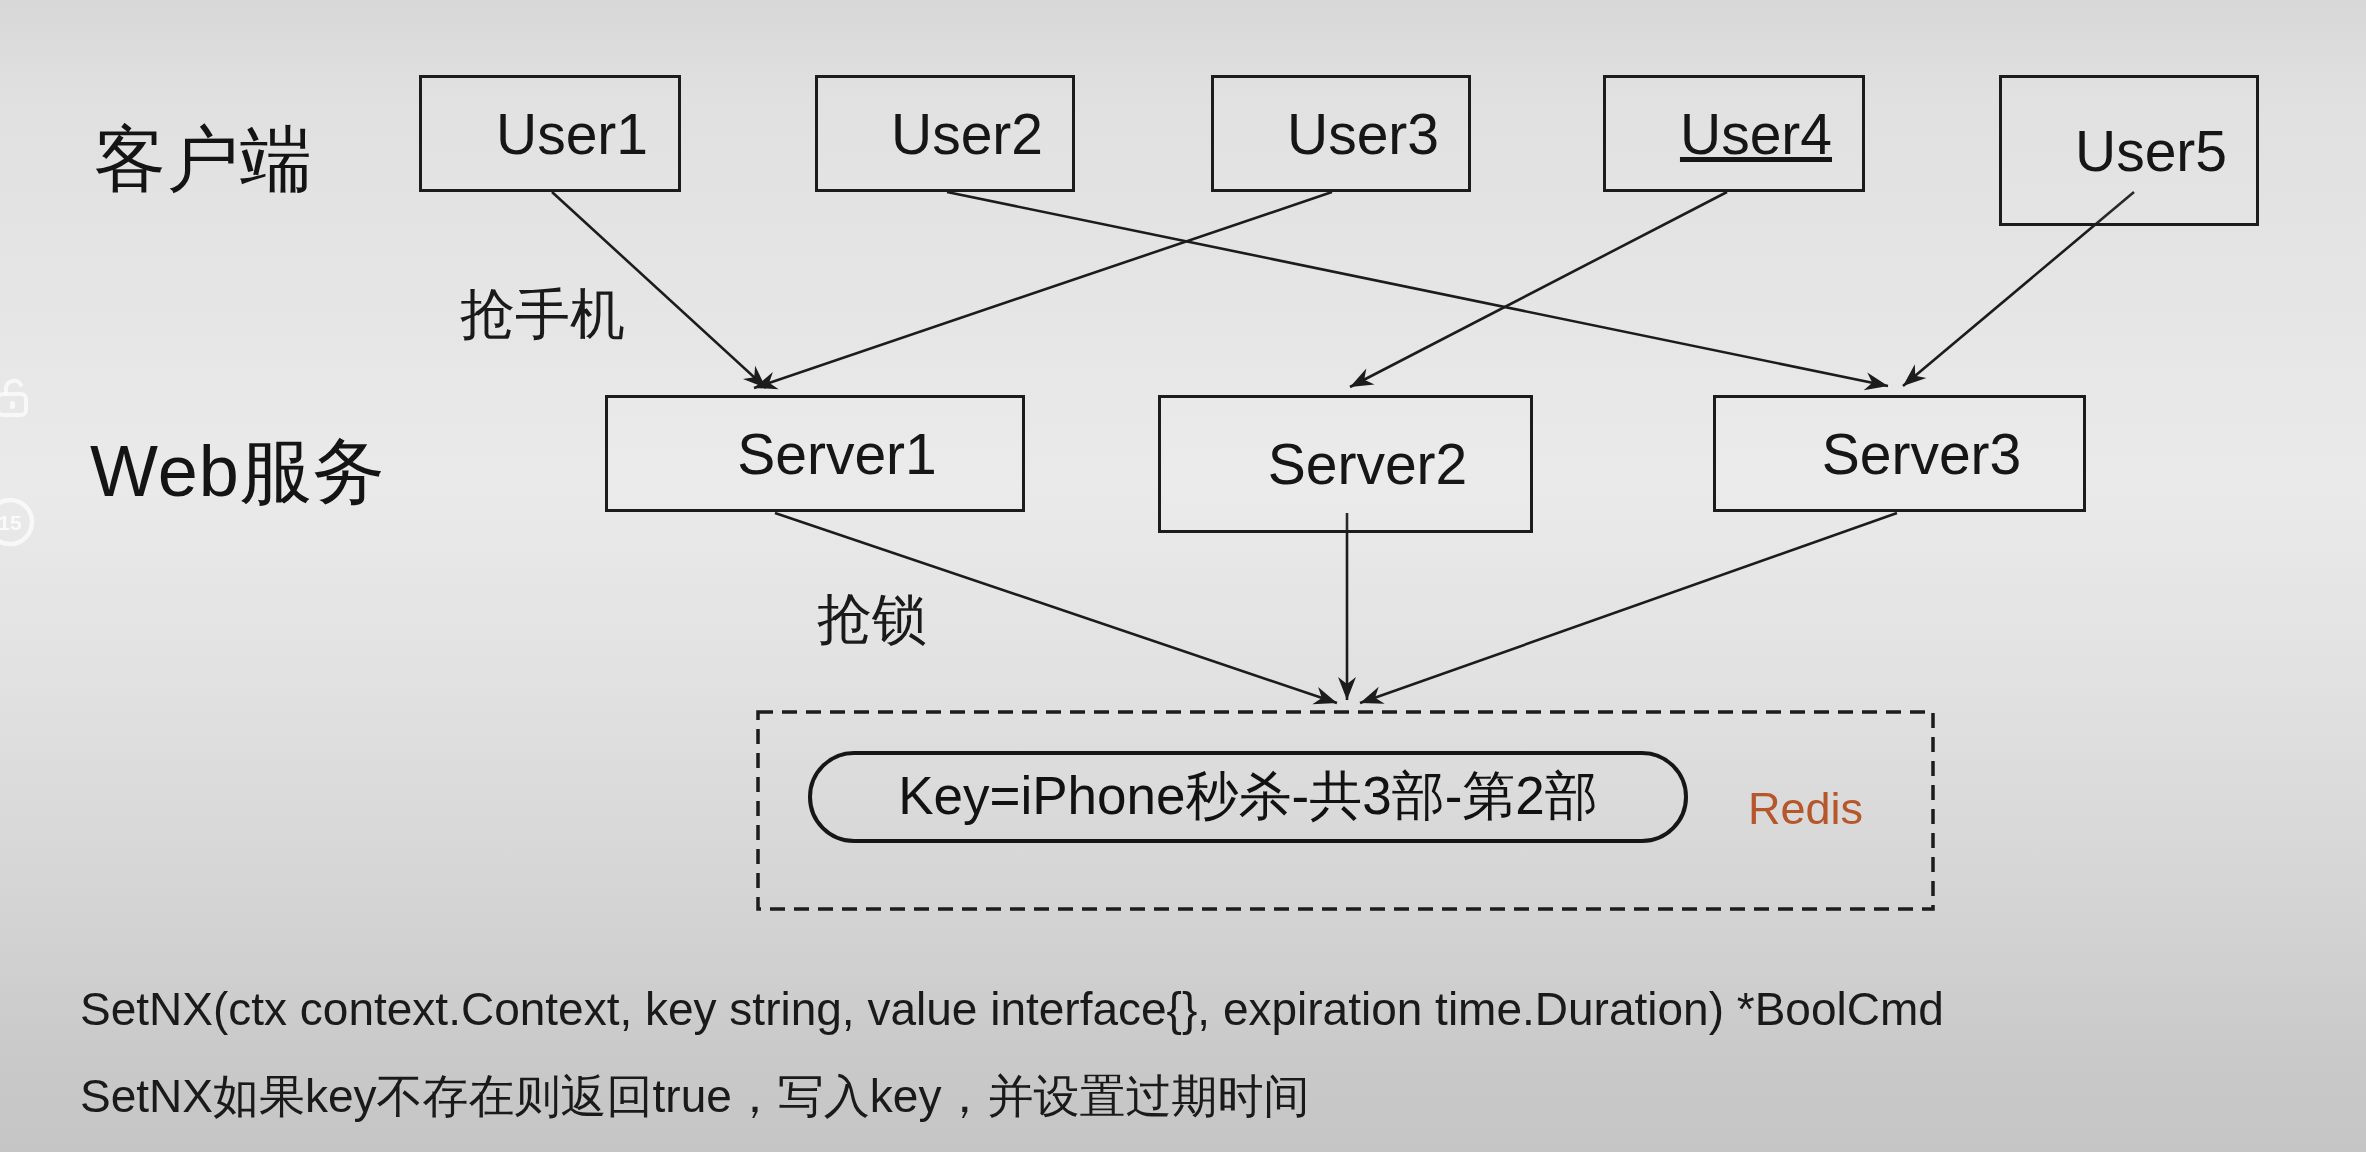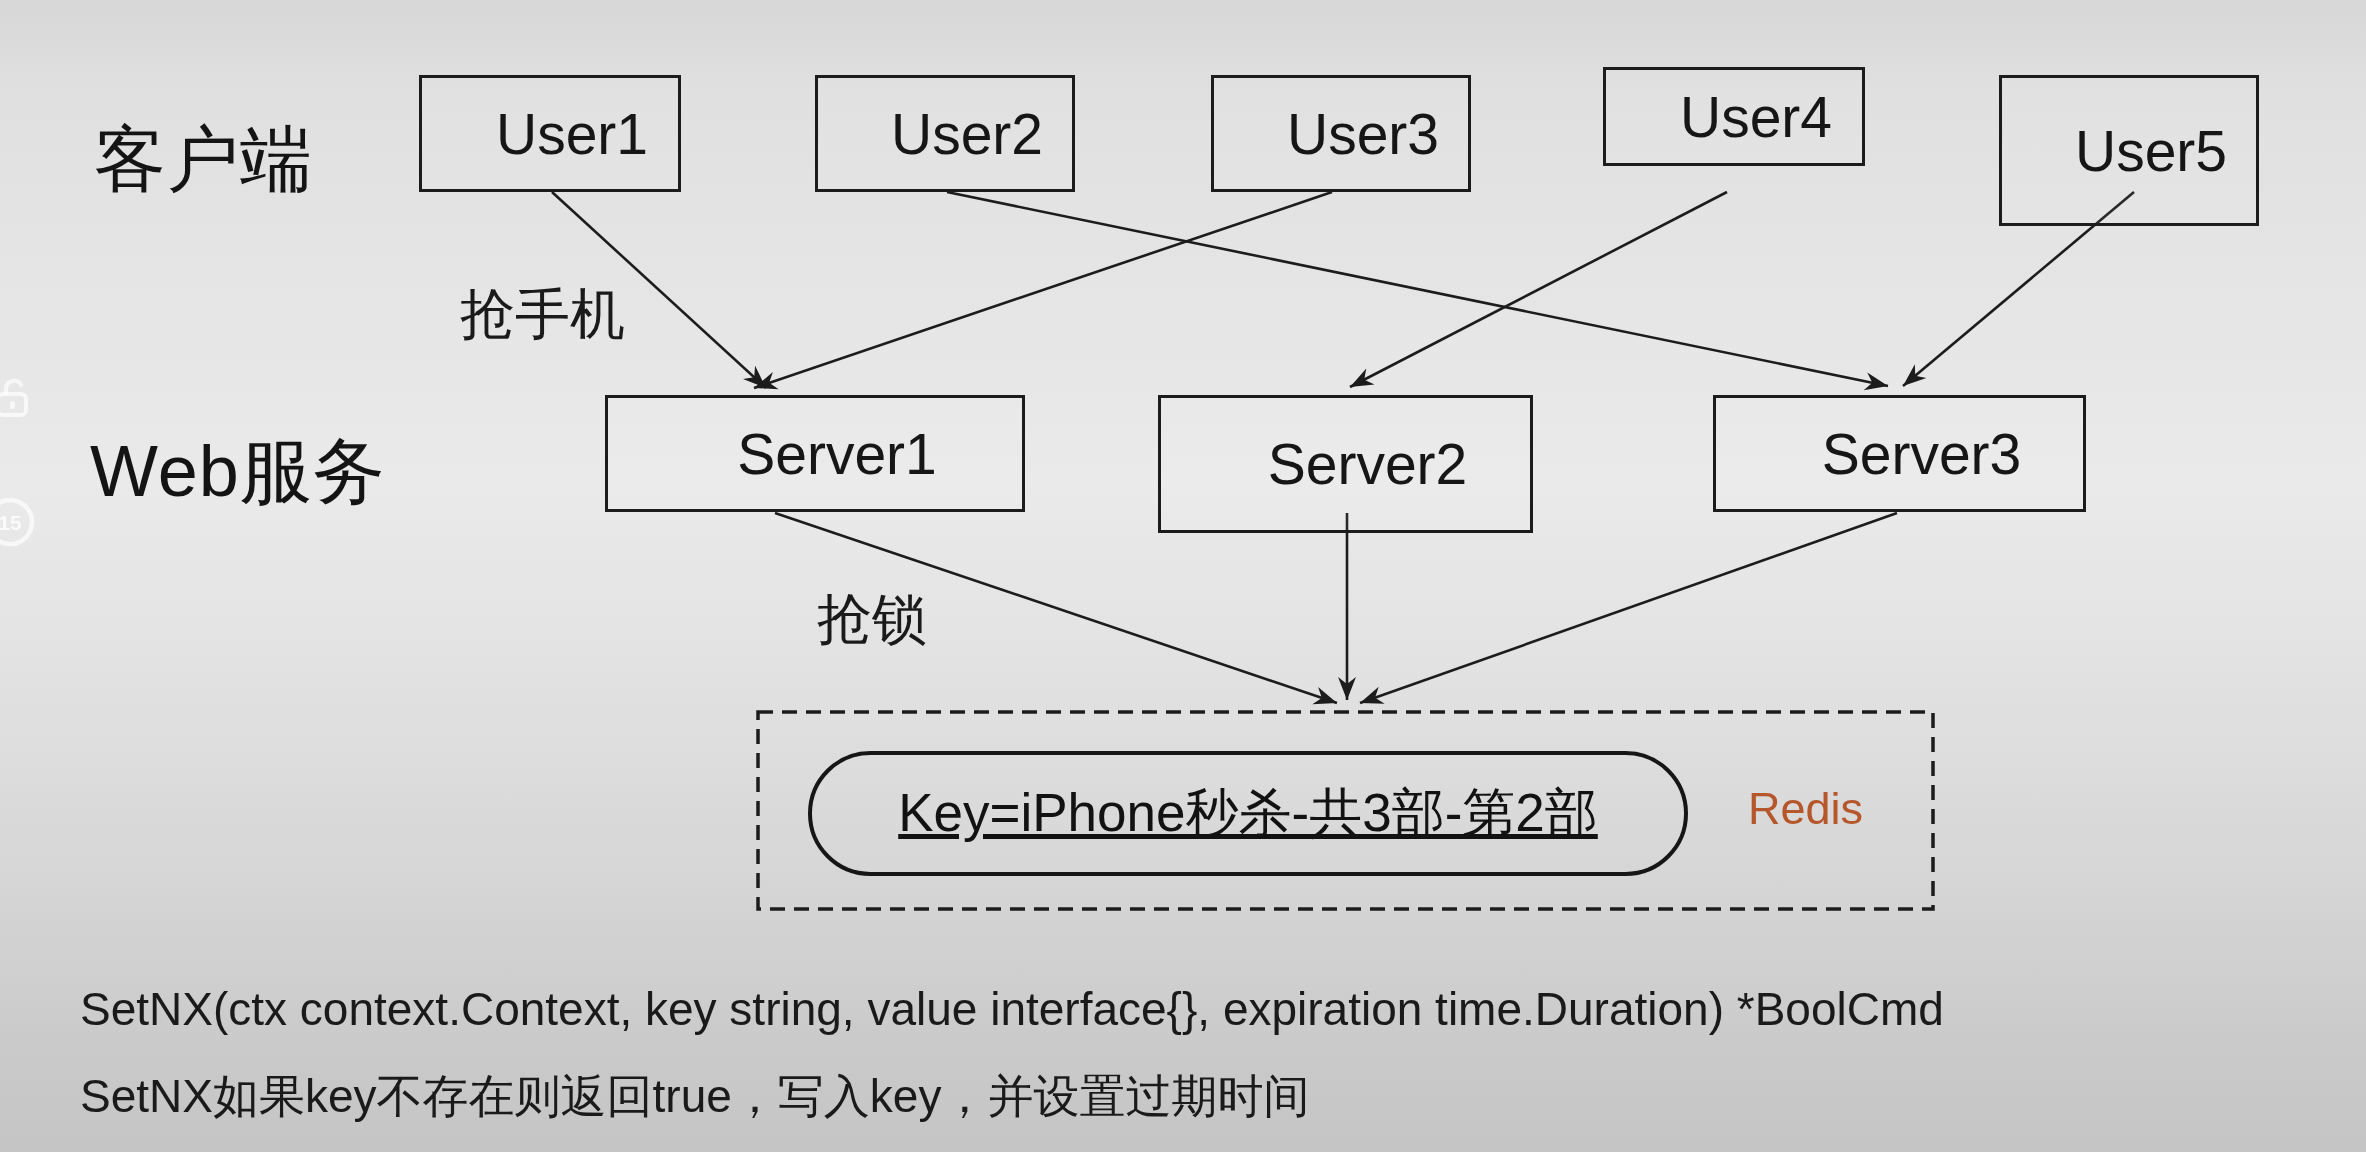--- a/index.html
+++ b/index.html
@@ -29,29 +29,28 @@
     white-space:nowrap;
   }
   .edge-label{
     position:absolute;
     font-size:55px;
     color:#1a1a1a;
     white-space:nowrap;
   }
   .stadium{
     position:absolute;
-    left:808px;top:751px;width:880px;height:125px;
+    left:808px;top:751px;width:880px;height:92px;
     border:4px solid #161616;
     border-radius:63px;
     display:flex;align-items:center;justify-content:center;
     font-size:53px;
     color:#121212;
     box-sizing:border-box;
     white-space:nowrap;
-    text-decoration:underline;
   }
   .redis-label{
     position:absolute;
     left:1748px;top:783px;
     font-size:45px;
     white-space:nowrap;
   }
   .code-line{
     position:absolute;
     left:80px;
@@ -94,21 +93,21 @@
 
   <div class="node" style="left:419px;top:75px;width:262px;height:117px;">
       <span>User1</span>
     </div>
   <div class="node" style="left:815px;top:75px;width:260px;height:117px;">
       <span>User2</span>
     </div>
   <div class="node" style="left:1211px;top:75px;width:260px;height:117px;text-align:right;">
       <span>User3</span>
     </div>
-  <div class="node" style="left:1603px;top:67px;width:262px;height:99px;">
+  <div class="node" style="left:1603px;top:75px;width:262px;height:117px;text-decoration:underline;">
       <span>User4</span>
     </div>
   <div class="node" style="left:1999px;top:75px;width:260px;height:151px;">
       <span>User5</span>
     </div>
 
   <div class="node" style="left:584px;top:395px;width:420px;height:117px;margin-left:21px;">
       <span>Server1</span>
     </div>
   <div class="node" style="left:1158px;top:395px;width:375px;height:138px;">

